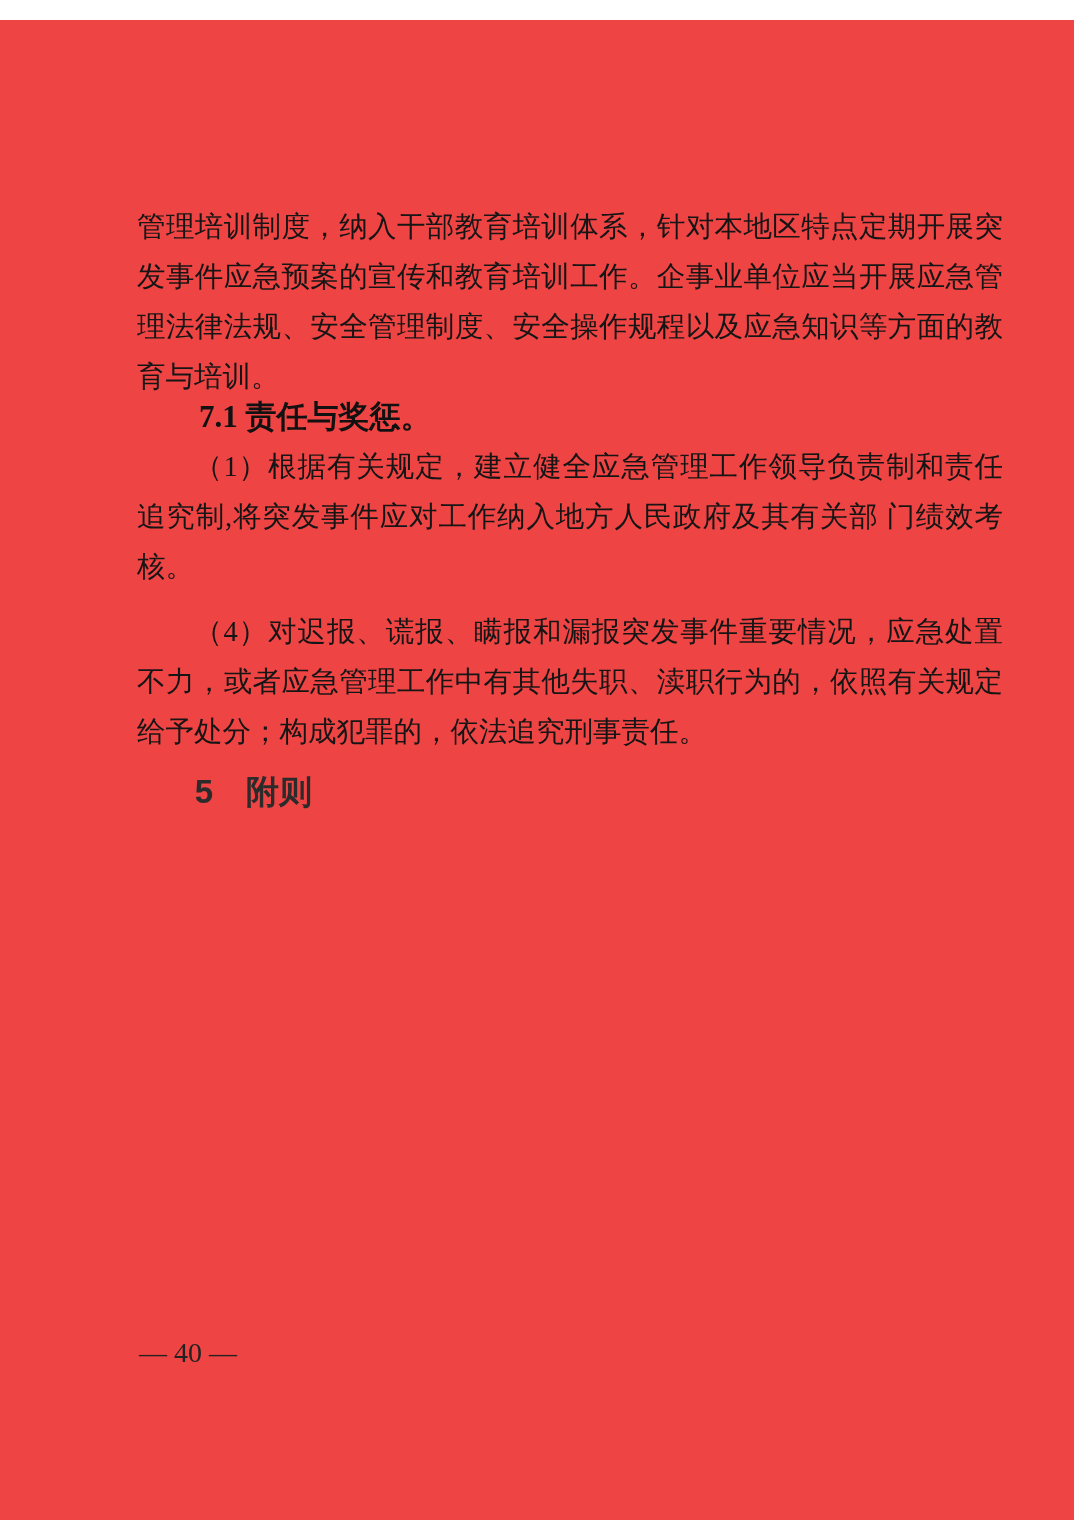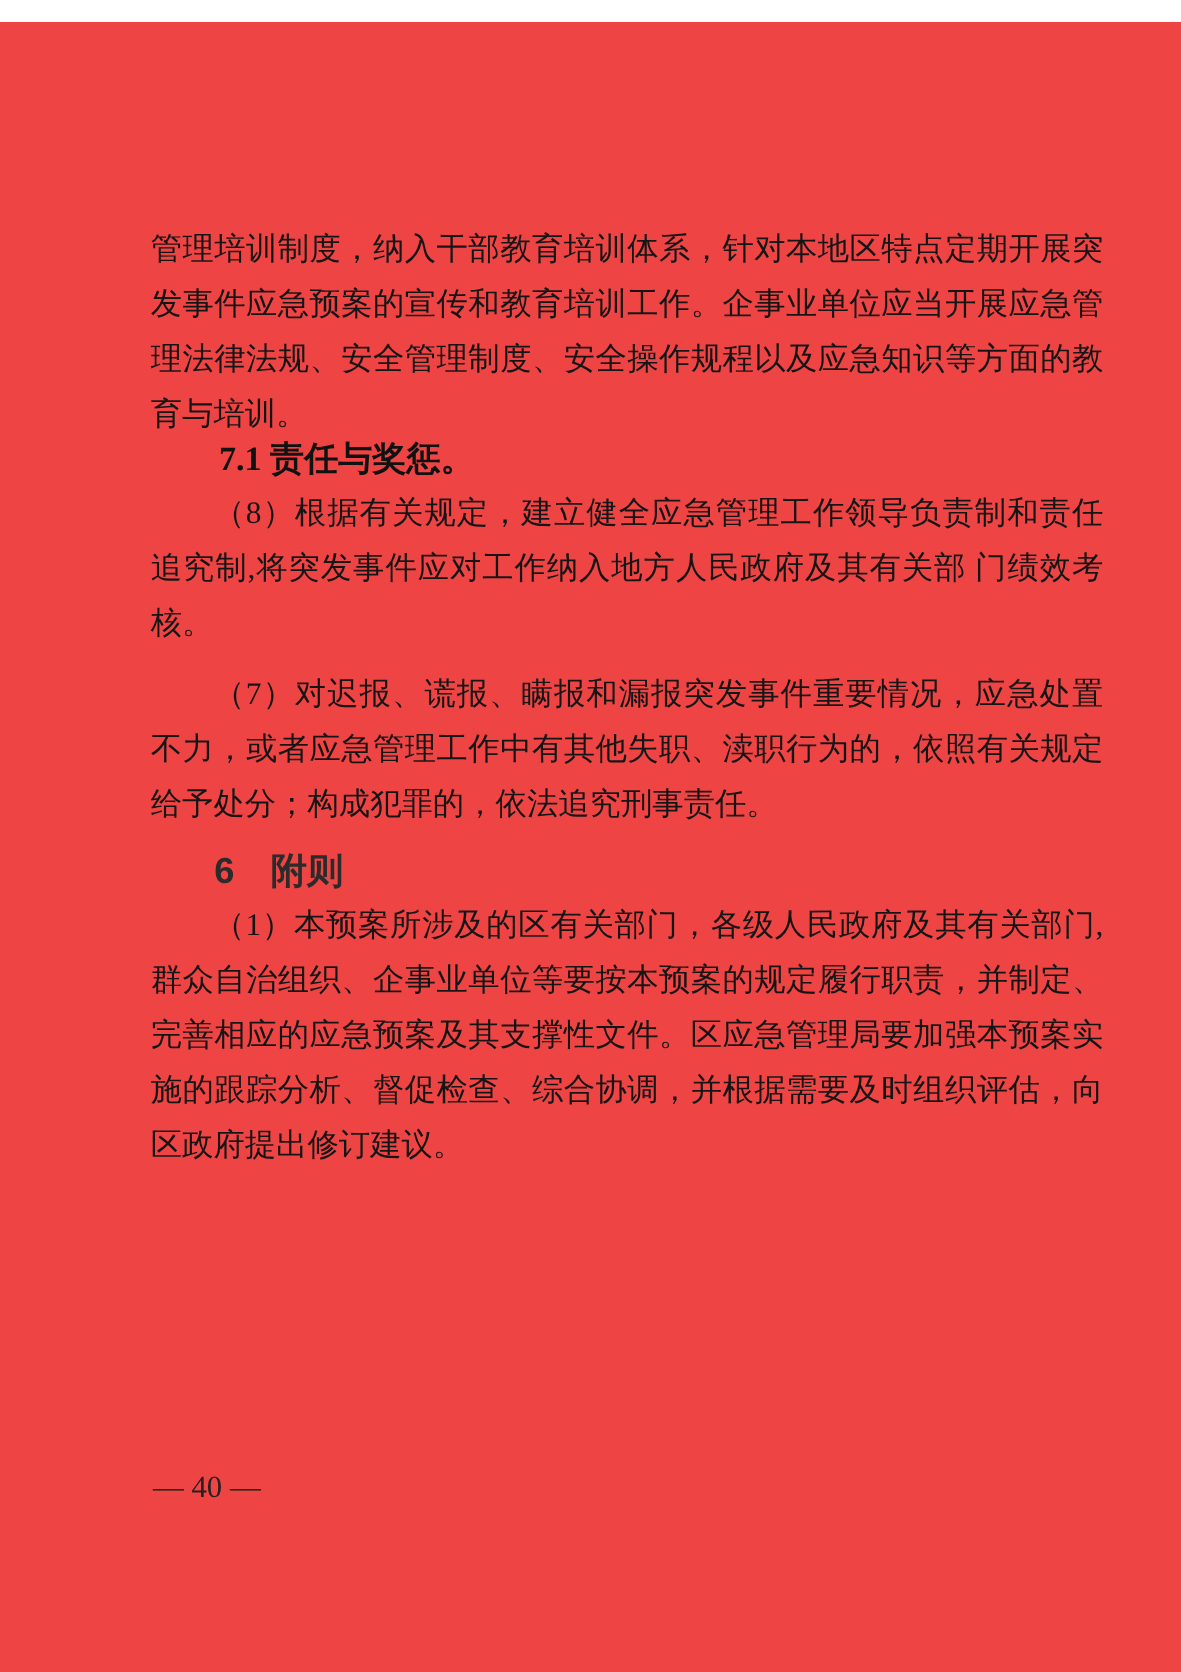--- a/index.html
+++ b/index.html
@@ -63,24 +63,23 @@
 </style>
 </head>
 <body>
 
 <div class="page">
 
   <p class="para no-indent">管理培训制度，纳入干部教育培训体系，针对本地区特点定期开展突发事件应急预案的宣传和教育培训工作。企事业单位应当开展应急管理法律法规、安全管理制度、安全操作规程以及应急知识等方面的教育与培训。</p>
 
   <p class="heading-kai">7.1 责任与奖惩。</p>
 
-  <p class="para">（8）根据有关规定，建立健全应急管理工作领导负责制和责任追究制,将突发事件应对工作纳入地方人民政府及其有关部 门绩效考核。</p>
+  <p class="para">（1）根据有关规定，建立健全应急管理工作领导负责制和责任追究制,将突发事件应对工作纳入地方人民政府及其有关部 门绩效考核。</p>
 
 
-  <p class="para gap-md">（7）对迟报、谎报、瞒报和漏报突发事件重要情况，应急处置不力，或者应急管理工作中有其他失职、渎职行为的，依照有关规定给予处分；构成犯罪的，依法追究刑事责任。</p>
+  <p class="para gap-md">（4）对迟报、谎报、瞒报和漏报突发事件重要情况，应急处置不力，或者应急管理工作中有其他失职、渎职行为的，依照有关规定给予处分；构成犯罪的，依法追究刑事责任。</p>
 
-  <p class="heading-hei">6　附则</p>
+  <p class="heading-hei">5　附则</p>
 
-  <p class="para">（1）本预案所涉及的区有关部门，各级人民政府及其有关部门,群众自治组织、企事业单位等要按本预案的规定履行职责，并制定、完善相应的应急预案及其支撑性文件。区应急管理局要加强本预案实施的跟踪分析、督促检查、综合协调，并根据需要及时组织评估，向区政府提出修订建议。</p>
 
   <div class="footer-page-number">— 40 —</div>
 
 </div>
 
 </body></html>

